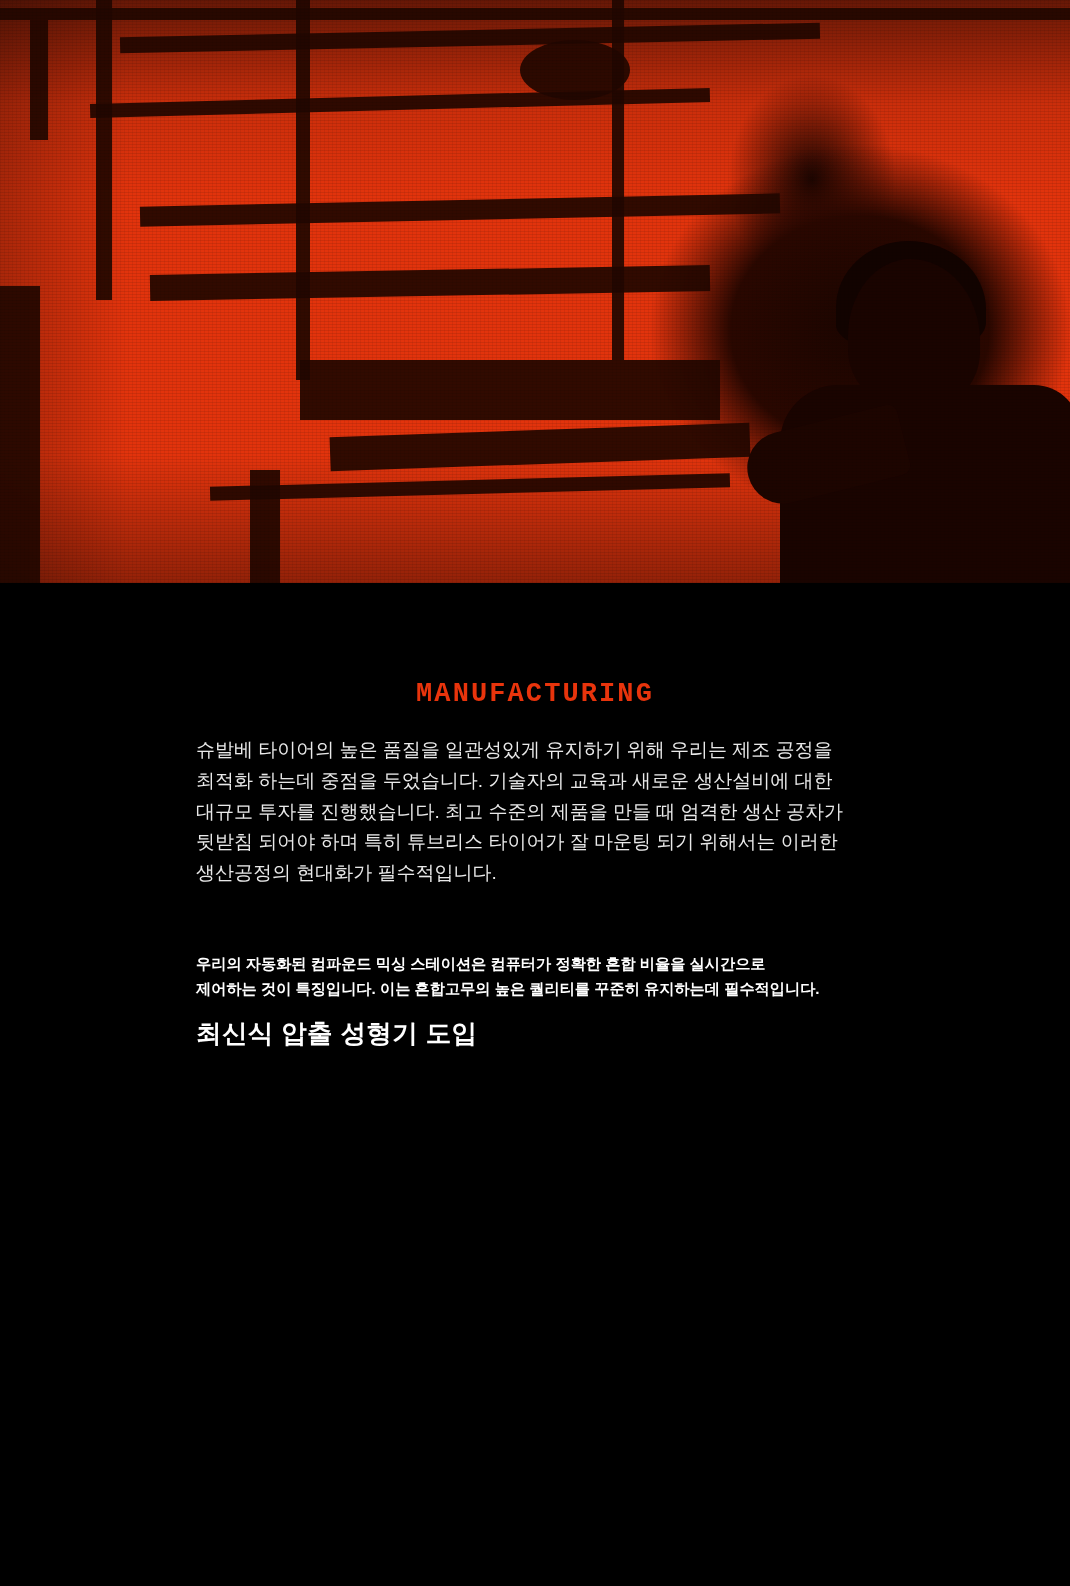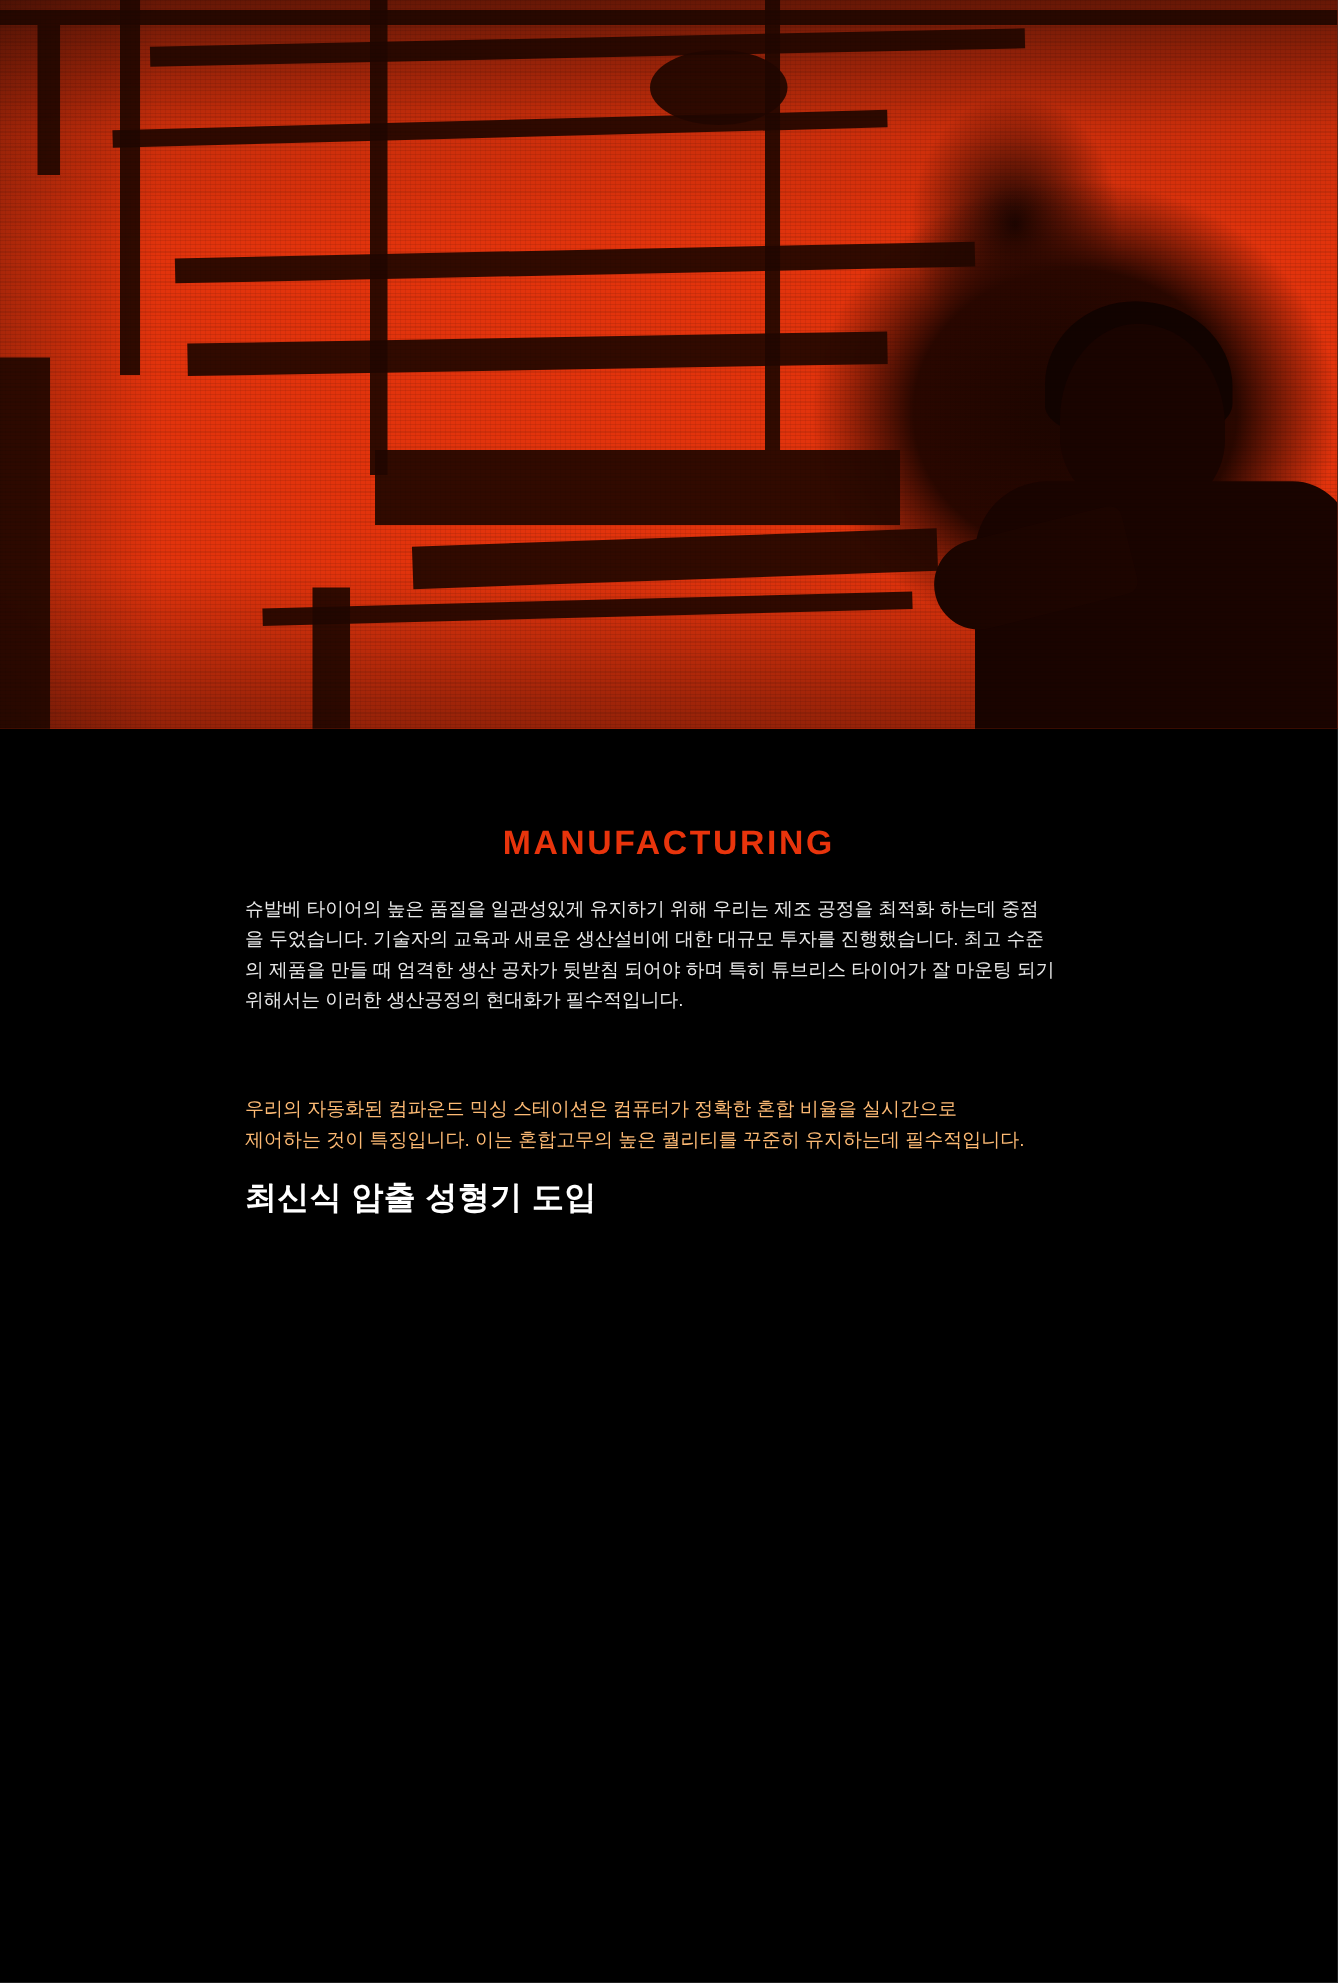--- a/index.html
+++ b/index.html
@@ -96,26 +96,27 @@
   .content {
     position: relative;
     padding: 0 0 40px 0;
   }
   .section-title {
     color: #e8340c;
     font-size: 27px;
     font-weight: 700;
     letter-spacing: 2.1px;
     text-align: center;
-    margin: 76px 0 26px 0;
+    margin: 96px 0 26px 0;
+    font-family: Liberation Mono, monospace;
   }
   .intro {
     width: 648px;
     margin: 0 0 0 196px;
-    font-size: 15px;
+    font-size: 19px;
     line-height: 1.62;
     color: #e9e9e9;
     font-weight: 500;
   }
   .block { margin: 0 0 0 196px; }
   .block.first { margin-top: 62px; }
   .block.gap-a { margin-top: 68px; }
   .block.gap-b { }
 
   .block-heading {
@@ -123,22 +124,22 @@
     font-weight: 800;
     line-height: 1.36;
     letter-spacing: .4px;
     color: #ffffff;
     margin: 0 0 22px 0;
     white-space: pre-line;
   }
   .block-body {
     font-size: 15.2px;
     line-height: 1.66;
-    color: #fdba74;
-    font-weight: 400;
+    color: #ffffff;
+    font-weight: 700;
     width: 680px;
     white-space: pre-line;
   }
 </style>
 </head>
 <body>
 
 <div class="hero">
   <div class="hero-bg"></div>
   <div class="hero-bars">

